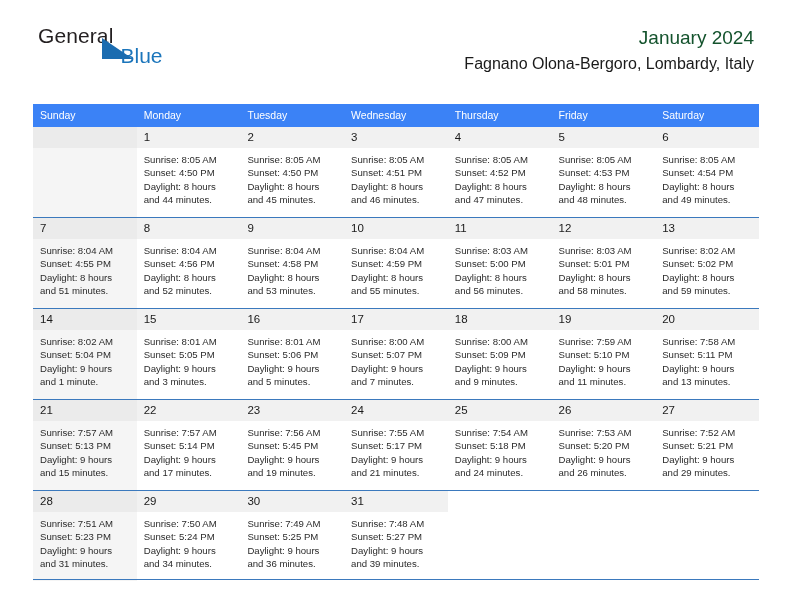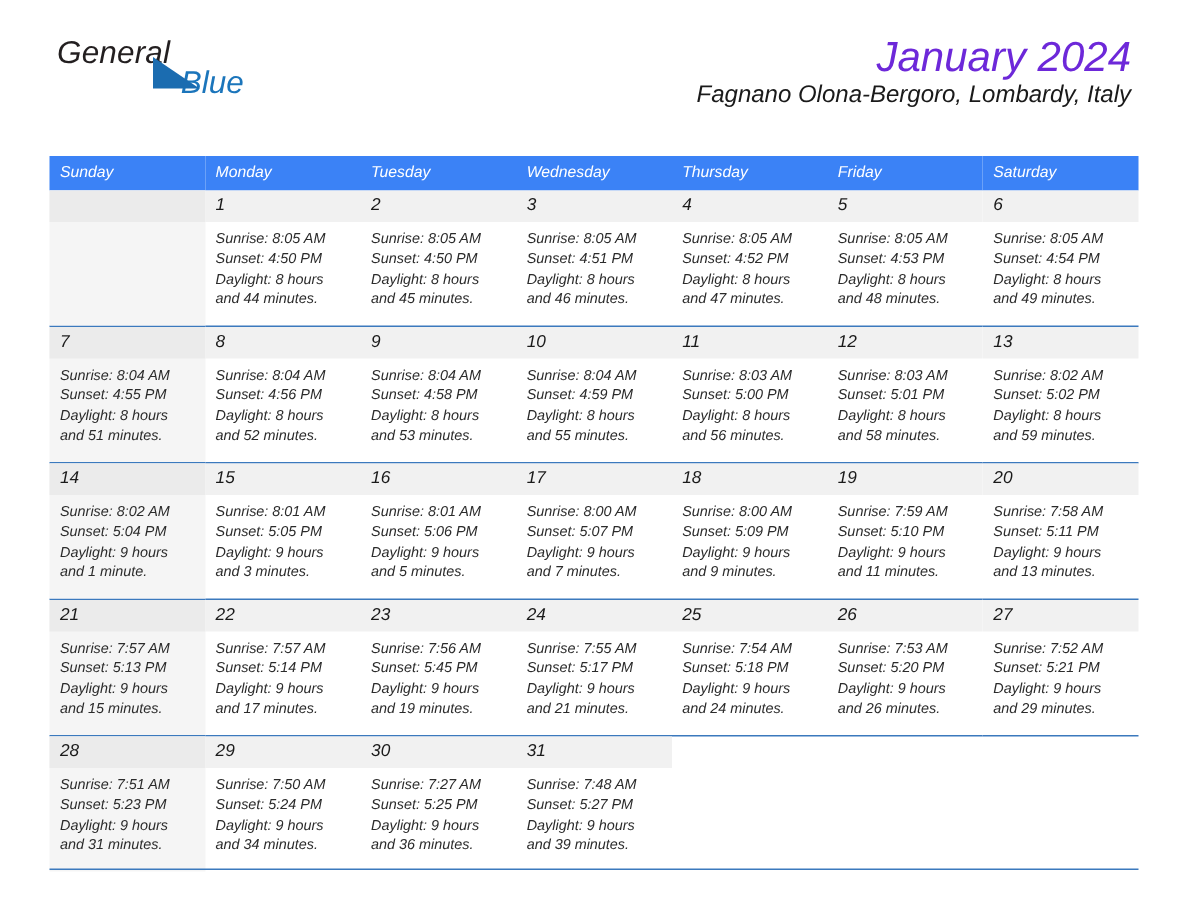--- a/index.html
+++ b/index.html
@@ -13,21 +13,20 @@
     font-family: "Liberation Sans", sans-serif;
     color: #1a1a1a;
     overflow: hidden;
   }
   .page {
     position: relative;
     width: 792px;
     height: 612px;
     box-sizing: border-box;
     padding: 0 33px;
-    font-style: italic;
   }
 
   
   .header {
     position: relative;
     height: 72px;
     padding-top: 24px;
     box-sizing: border-box;
   }
   .logo {
@@ -62,22 +61,22 @@
     border-left: 31px solid #1b6cb0;
     border-top: 21px solid transparent;
   }
   .title-block {
     position: absolute;
     right: 5px;
     top: 22px;
     text-align: right;
   }
   .cal-title {
-    font-size: 28px;
-    color: #6d28d9;
+    font-size: 19px;
+    color: #14532d;
     line-height: 32px;
     white-space: nowrap;
   }
   .cal-subtitle {
     font-size: 16px;
     color: #1a1a1a;
     line-height: 20px;
     margin-top: 0;
     white-space: nowrap;
   }
@@ -501,21 +500,21 @@
                 <div>Sunset: 5:24 PM</div>
                 <div>Daylight: 9 hours</div>
                 <div>and 34 minutes.</div>
               </div>
             </div>
           </td>
           <td>
             <div class="cell">
               <div class="daynum">30</div>
               <div class="info">
-                <div>Sunrise: 7:27 AM</div>
+                <div>Sunrise: 7:49 AM</div>
                 <div>Sunset: 5:25 PM</div>
                 <div>Daylight: 9 hours</div>
                 <div>and 36 minutes.</div>
               </div>
             </div>
           </td>
           <td>
             <div class="cell">
               <div class="daynum">31</div>
               <div class="info">

